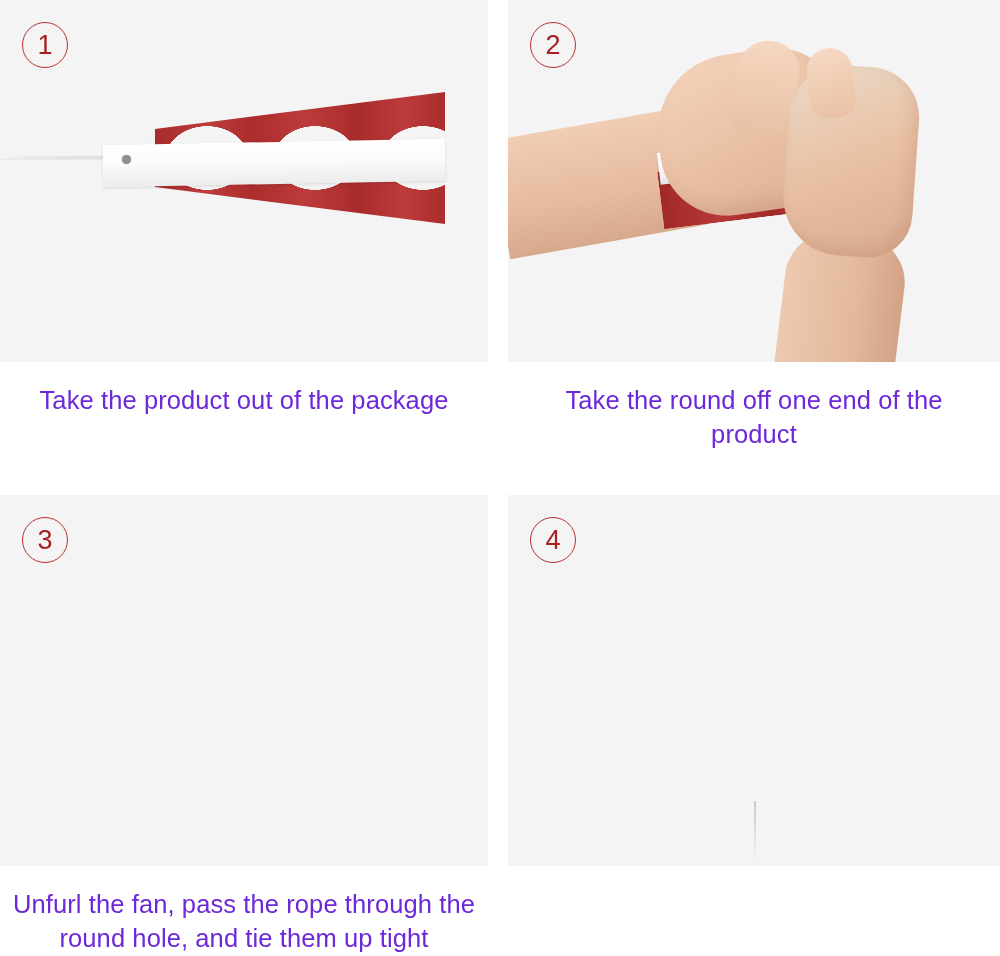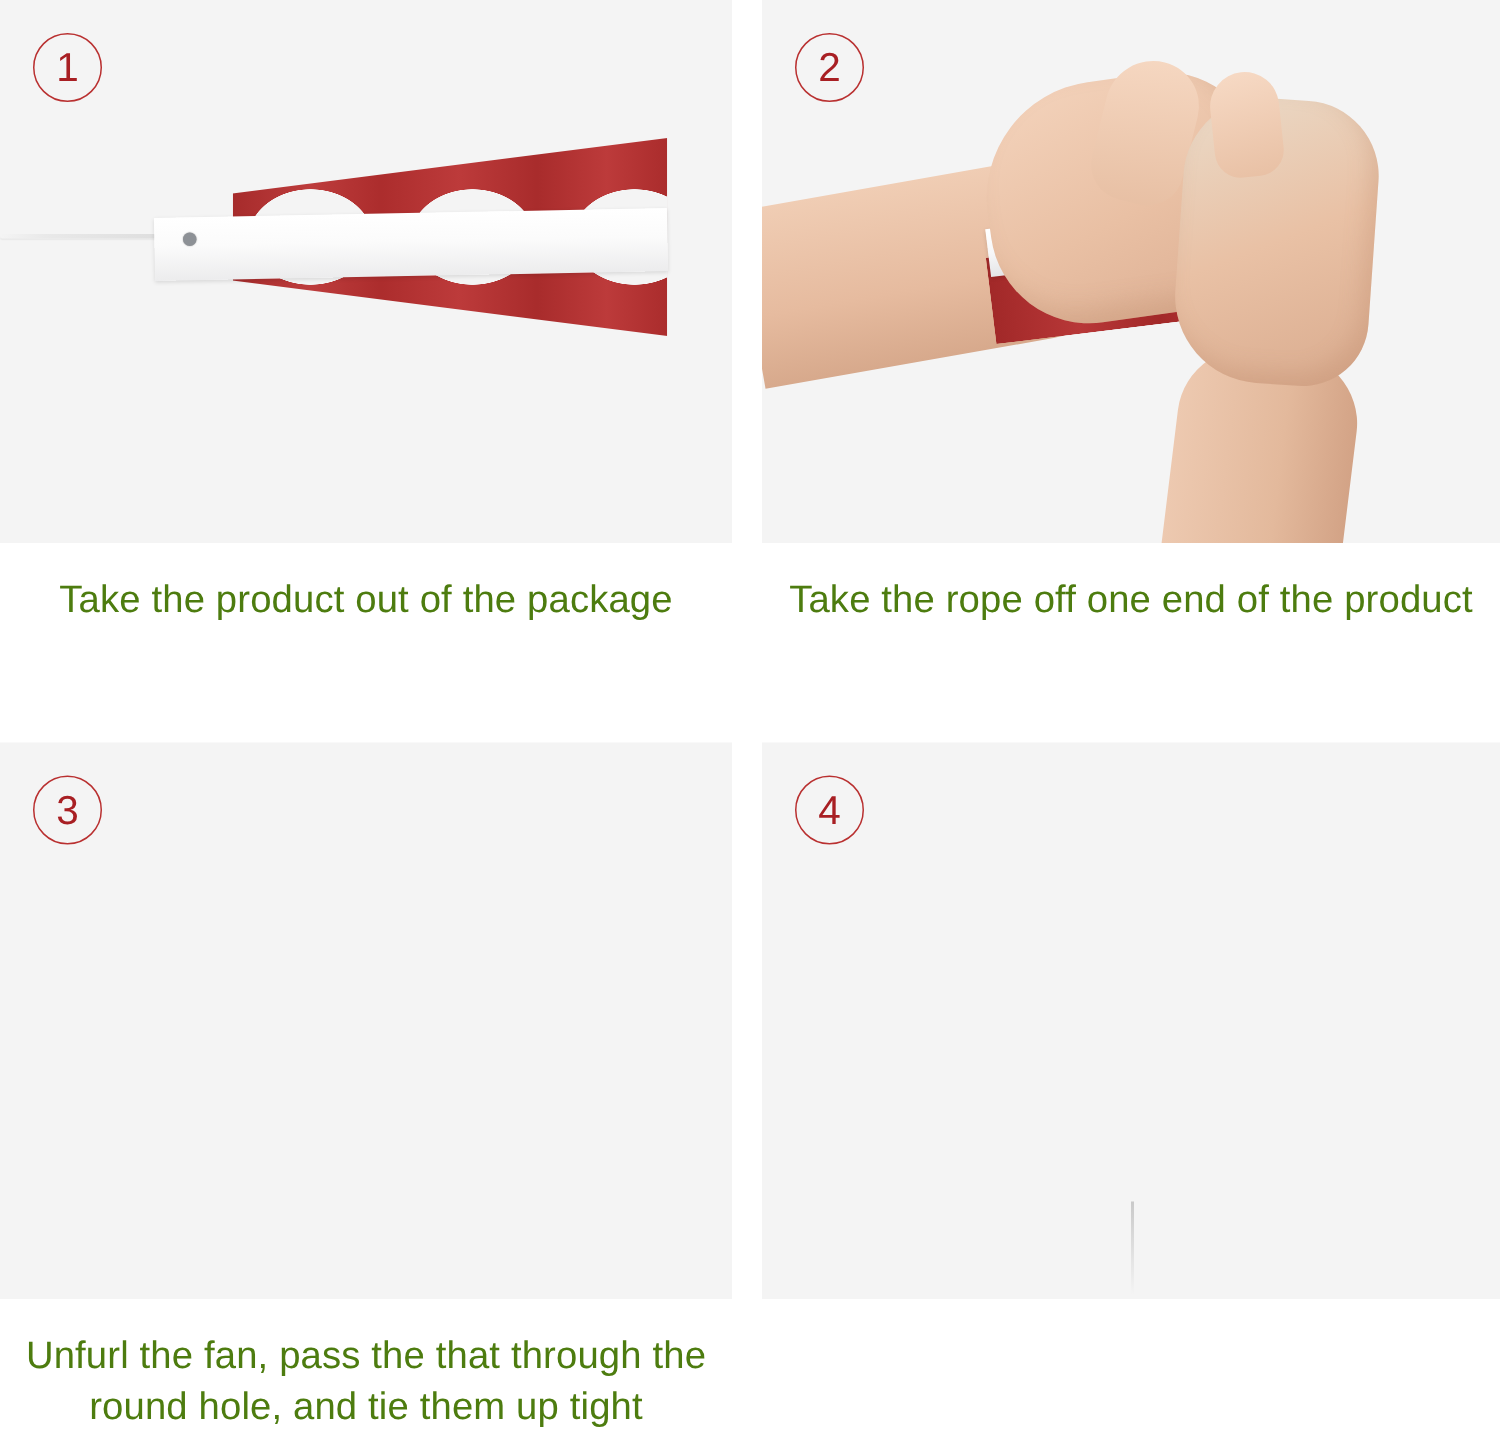--- a/index.html
+++ b/index.html
@@ -41,21 +41,21 @@
 
   .caption {
     position: relative;
     display: flex;
     align-items: flex-start;
     justify-content: center;
     padding-top: 22px;
     background: #ffffff;
   }
   .caption-text {
-    color: #4d7c0f;
+    color: #6d28d9;
     font-size: 25.5px;
     line-height: 1.32;
     text-align: center;
     letter-spacing: 0.1px;
     max-width: 470px;
     white-space: pre-line;
   }
 
   
   .badge {
@@ -295,21 +295,21 @@
       <div class="badge">
         <span>2</span>
       </div>
     </div>
 
     <div class="cell caption">
       <div class="caption-text">Take the product out of the package</div>
     </div>
     <div class="cell"></div>
     <div class="cell caption">
-      <div class="caption-text">Take the rope off one end of the product</div>
+      <div class="caption-text">Take the round off one end of the product</div>
     </div>
 
     <div class="cell photo">
       <div class="s3-stage">
         
         
         
         
         
         
@@ -332,19 +332,19 @@
       <div class="s4-stage">
 
         <div class="s4-string"></div>
       </div>
       <div class="badge">
         <span>4</span>
       </div>
     </div>
 
     <div class="cell caption">
-      <div class="caption-text">Unfurl the fan, pass the that through the
+      <div class="caption-text">Unfurl the fan, pass the rope through the
 round hole, and tie them up tight</div>
     </div>
     <div class="cell"></div>
 
   </div>
 </div>
 
 </body></html>

